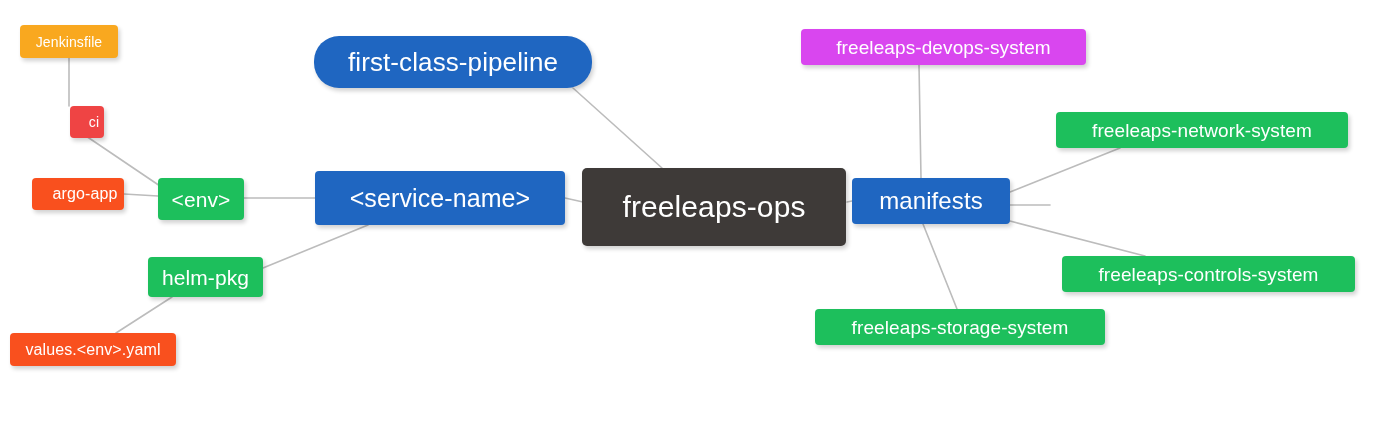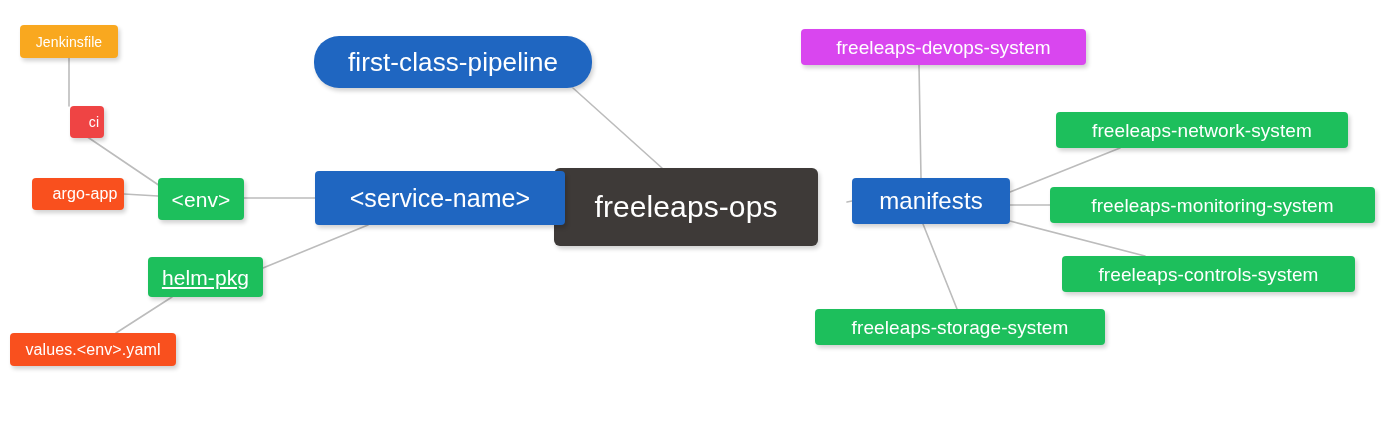--- a/index.html
+++ b/index.html
@@ -50,28 +50,27 @@
       <line x1="86" y1="136" x2="160" y2="186" stroke="#bcbcbc" stroke-width="1.6" stroke-linecap="round"></line>
       <line x1="368" y1="225" x2="263" y2="268" stroke="#bcbcbc" stroke-width="1.6" stroke-linecap="round"></line>
       <line x1="172" y1="297" x2="116" y2="333" stroke="#bcbcbc" stroke-width="1.6" stroke-linecap="round"></line>
       <line x1="847" y1="202" x2="852" y2="201" stroke="#bcbcbc" stroke-width="1.6" stroke-linecap="round"></line>
       <line x1="921" y1="178" x2="919" y2="65" stroke="#bcbcbc" stroke-width="1.6" stroke-linecap="round"></line>
       <line x1="1010" y1="192" x2="1120" y2="148" stroke="#bcbcbc" stroke-width="1.6" stroke-linecap="round"></line>
       <line x1="1010" y1="205" x2="1050" y2="205" stroke="#bcbcbc" stroke-width="1.6" stroke-linecap="round"></line>
       <line x1="1010" y1="221" x2="1145" y2="256" stroke="#bcbcbc" stroke-width="1.6" stroke-linecap="round"></line>
       <line x1="923" y1="224" x2="957" y2="309" stroke="#bcbcbc" stroke-width="1.6" stroke-linecap="round"></line>
     </svg>
-<div class="node root" style="left: 554px; top: 168px; width: 264px; height: 78px; background: rgb(62, 58, 56); font-size: 30px; border-radius: 6px;">freeleaps-ops</div>
+<div class="node root" style="left: 582px; top: 168px; width: 264px; height: 78px; background: rgb(62, 58, 56); font-size: 30px;">freeleaps-ops</div>
     <div class="node" style="left: 315px; top: 171px; width: 250px; height: 54px; background: rgb(31, 102, 193); font-size: 25px;">&lt;service-name&gt;</div>
     <div class="node" style="left: 314px; top: 36px; width: 278px; height: 52px; background: rgb(31, 102, 193); font-size: 26px; border-radius: 25px;">first-class-pipeline</div>
     <div class="node" style="left: 852px; top: 178px; width: 158px; height: 46px; background: rgb(31, 102, 193); font-size: 24px;">manifests</div>
     <div class="node" style="left: 158px; top: 178px; width: 86px; height: 42px; background: rgb(29, 191, 92); font-size: 21px;">&lt;env&gt;</div>
-    <div class="node" style="left: 148px; top: 257px; width: 115px; height: 40px; background: rgb(29, 191, 92); font-size: 21px; text-decoration: underline;">helm-pkg</div>
+    <div class="node" style="left: 148px; top: 257px; width: 115px; height: 40px; background: rgb(29, 191, 92); font-size: 21px;">helm-pkg</div>
     <div class="node" style="left: 20px; top: 25px; width: 98px; height: 33px; background: rgb(249, 168, 31); font-size: 14px;">Jenkinsfile</div>
     <div class="node" style="left: 70px; top: 106px; width: 34px; height: 32px; background: #ef4444; font-size: 14px; padding-left: 24px;">ci</div>
     <div class="node" style="left: 32px; top: 178px; width: 92px; height: 32px; background: rgb(249, 80, 30); font-size: 16px; padding-left: 24px;">argo-app</div>
     <div class="node" style="left: 10px; top: 333px; width: 166px; height: 33px; background: rgb(249, 80, 30); font-size: 16px;">values.&lt;env&gt;.yaml</div>
     <div class="node" style="left: 801px; top: 29px; width: 285px; height: 36px; background: #d946ef; font-size: 19px;">freeleaps-devops-system</div>
     <div class="node" style="left: 1056px; top: 112px; width: 292px; height: 36px; background: rgb(29, 191, 92); font-size: 19px;">freeleaps-network-system</div>
-    <div class="node" style="left: 1050px; top: 187px; width: 325px; height: 36px; background: rgb(29, 191, 92); font-size: 19px;">freeleaps-monitoring-system</div>
     <div class="node" style="left: 1062px; top: 256px; width: 293px; height: 36px; background: rgb(29, 191, 92); font-size: 19px;">freeleaps-controls-system</div>
     <div class="node" style="left: 815px; top: 309px; width: 290px; height: 36px; background: rgb(29, 191, 92); font-size: 19px;">freeleaps-storage-system</div>
   </div>
 
 </body></html>

